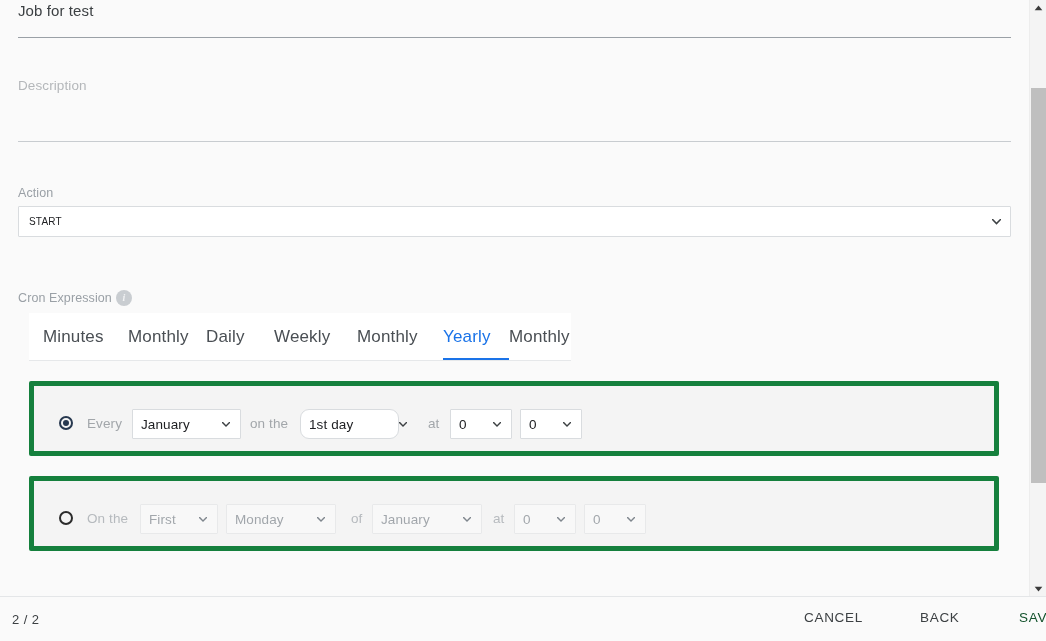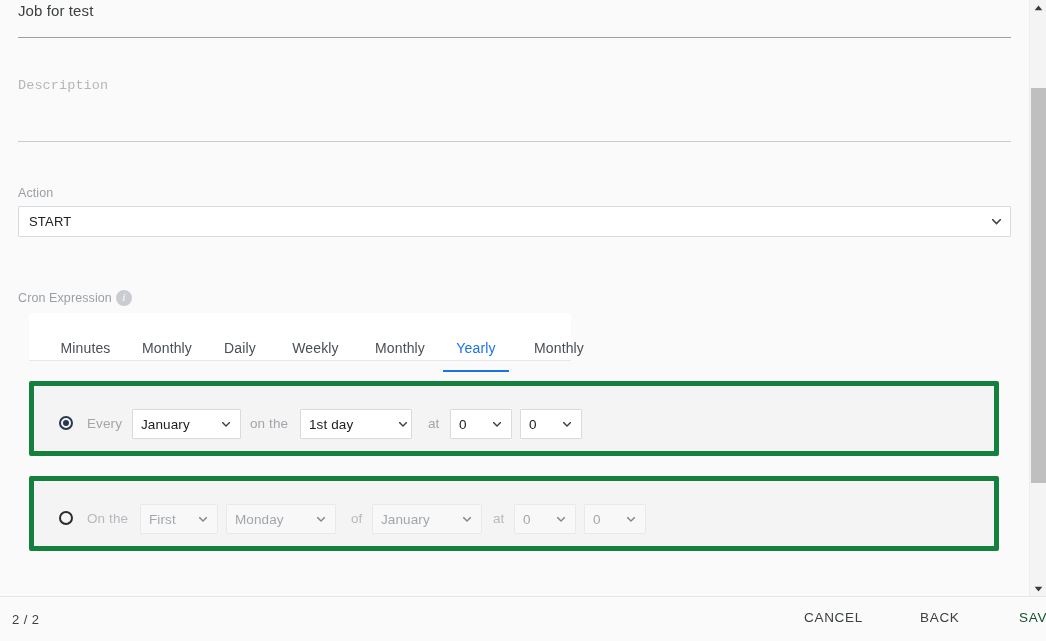--- a/index.html
+++ b/index.html
@@ -57,21 +57,20 @@
     width: 993px;
     height: 1px;
     background: #9aa0a6;
   }
 
   .field-desc {
     left: 18px;
     top: 62px;
     width: 993px;
     height: 80px;
-    font-family: Liberation Mono, monospace;
   }
   .field-desc .placeholder {
     position: absolute;
     left: 0;
     top: 16px;
     font-size: 13.5px;
     color: #b4b7ba;
     letter-spacing: .1px;
   }
   .field-desc .underline {
@@ -108,21 +107,21 @@
     background: #ffffff;
     border-radius: 1px;
     color: #202124;
     box-sizing: border-box;
     outline: none;
     cursor: pointer;
   }
   .action-select {
     width: 993px;
     height: 31px;
-    font-size: 13px;
+    font-size: 10px;
     padding: 0 24px 0 10px;
     letter-spacing: .2px;
   }
   .sel-arrow {
     position: absolute;
     pointer-events: none;
     width: 9px;
     height: 6px;
   }
   .sel-arrow svg { display: block; width: 9px; height: 6px; }
@@ -161,26 +160,25 @@
     left: 29px;
     top: 313px;
     width: 542px;
     height: 48px;
     background: #ffffff;
     border-bottom: 1px solid #e6e8ea;
     box-sizing: border-box;
   }
   .tab {
     position: absolute;
-    top: 12px;
+    top: 0;
     height: 47px;
     line-height: 47px;
-    font-size: 14px;
+    font-size: 17px;
     color: #4a4f54;
-    text-align: center;
     cursor: pointer;
     letter-spacing: .15px;
     white-space: nowrap;
   }
   .tab.active { color: #1a73e8; }
   .tab .ink {
     position: absolute;
     left: 0;
     bottom: 0;
     width: 100%;
@@ -374,21 +372,21 @@
 
       <select class="native mini" style="left:98px;top:23px;width:109px;"><option value="January">January</option><option value="February">February</option><option value="March">March</option><option value="April">April</option><option value="May">May</option><option value="June">June</option><option value="July">July</option><option value="August">August</option><option value="September">September</option><option value="October">October</option><option value="November">November</option><option value="December">December</option></select>
       <span class="sel-arrow mini-arrow" style="left:188px;top:36px;">
         <svg viewBox="0 0 8 5">
             <path d="M0.6 0.6 L4 3.9 L7.4 0.6" fill="none" stroke="#3c4043" stroke-width="1.4" stroke-linecap="square"></path>
           </svg>
       </span>
 
       <div class="rowtext" style="left:216px;top:30px;">on the</div>
 
-      <select class="native mini" style="left:266px;top:23px;width:112px;"><option value="1st day">1st day</option><option value="2nd day">2nd day</option><option value="3rd day">3rd day</option><option value="4th day">4th day</option><option value="5th day">5th day</option><option value="last day">last day</option></select>
+      <select class="native mini" style="left:266px;top:23px;width:99px;border-radius:9px;"><option value="1st day">1st day</option><option value="2nd day">2nd day</option><option value="3rd day">3rd day</option><option value="4th day">4th day</option><option value="5th day">5th day</option><option value="last day">last day</option></select>
       <span class="sel-arrow mini-arrow" style="left:365px;top:36px;">
         <svg viewBox="0 0 8 5">
             <path d="M0.6 0.6 L4 3.9 L7.4 0.6" fill="none" stroke="#3c4043" stroke-width="1.4" stroke-linecap="square"></path>
           </svg>
       </span>
 
       <div class="rowtext" style="left:394px;top:30px;">at</div>
 
       <select class="native mini" style="left:416px;top:23px;width:62px;"><option value="0">0</option><option value="1">1</option><option value="2">2</option><option value="3">3</option><option value="4">4</option><option value="5">5</option><option value="6">6</option><option value="7">7</option><option value="8">8</option><option value="9">9</option><option value="10">10</option><option value="11">11</option><option value="12">12</option></select>
       <span class="sel-arrow mini-arrow" style="left:459px;top:36px;">

